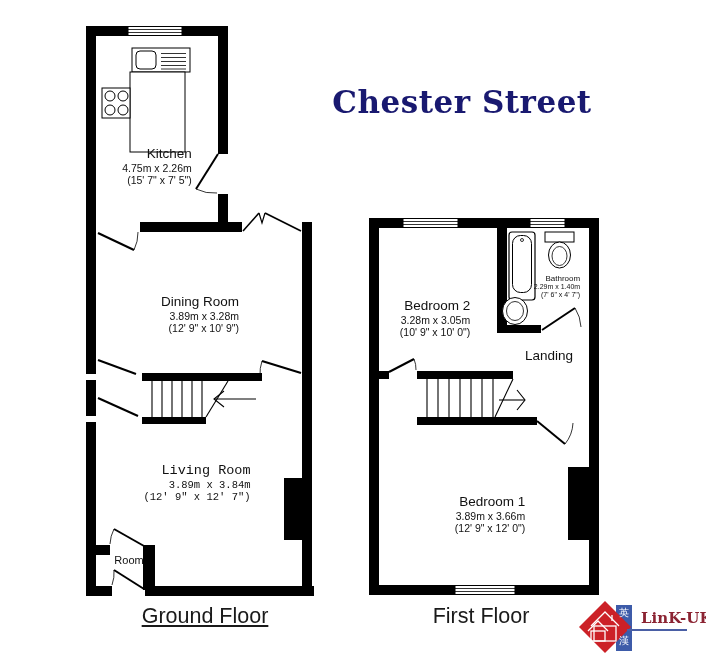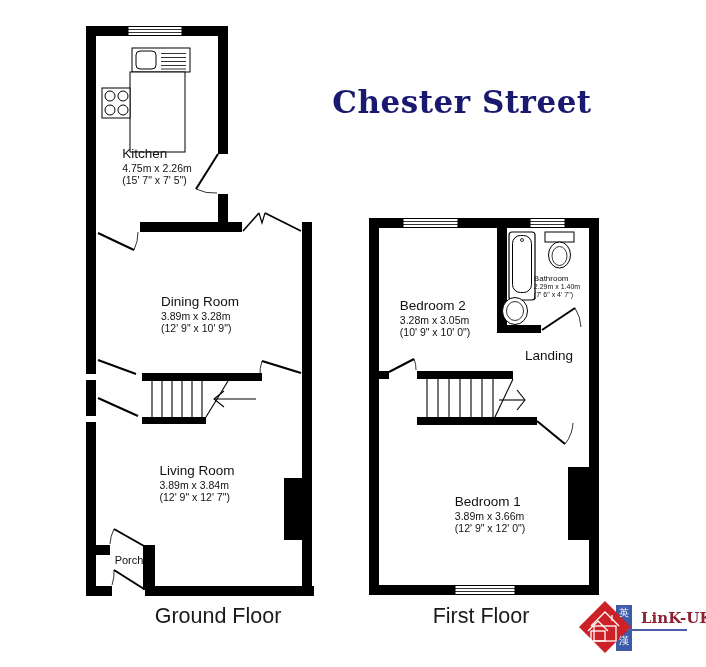--- a/index.html
+++ b/index.html
@@ -7,21 +7,21 @@
     width:706px;height:667px;position:relative;background:#ffffff;
     font-family:"Liberation Sans", sans-serif;overflow:hidden;
   }
   .abs{position:absolute;}
   .title{
     position:absolute;left:462px;top:84px;transform:translateX(-50%);
     font-family:"DejaVu Serif", serif;font-weight:700;font-size:31px;
     color:#191970;letter-spacing:0.5px;white-space:nowrap;text-align:right;
   }
   .room-label{
-    position:absolute;transform:translateX(-50%);text-align:left;
+    position:absolute;transform:translateX(-50%);text-align:right;
     color:#111;line-height:1.18;white-space:nowrap;
   }
   .room-label .rname{font-size:13.5px;}
   .room-label .rdim{font-size:10.5px;}
   .room-label.small .rname{font-size:8px;}
   .room-label.small .rdim{font-size:7px;line-height:1.1;}
   .room-label.tiny .rname{font-size:11px;}
   .floor-label{
     position:absolute;transform:translateX(-50%);font-size:21.5px;
     color:#1a1a1a;white-space:nowrap;
@@ -220,28 +220,28 @@
   <div class="rdim">4.75m x 2.26m</div>
   <div class="rdim">(15' 7" x 7' 5")</div>
 </div>
 
 <div class="room-label" style="left:200px;top:294px;">
   <div class="rname">Dining Room</div>
   <div class="rdim">3.89m x 3.28m</div>
   <div class="rdim">(12' 9" x 10' 9")</div>
 </div>
 
-<div class="room-label" style="left:197px;top:463px;">
+<div class="room-label" style="left:197px;top:463px;font-family:Liberation Mono, monospace;">
   <div class="rname">Living Room</div>
   <div class="rdim">3.89m x 3.84m</div>
   <div class="rdim">(12' 9" x 12' 7")</div>
 </div>
 
 <div class="room-label tiny" style="left:129px;top:554px;">
-  <div class="rname">Porch</div>
+  <div class="rname">Room</div>
 </div>
 
 <div class="room-label" style="left:435px;top:298px;">
   <div class="rname">Bedroom 2</div>
   <div class="rdim">3.28m x 3.05m</div>
   <div class="rdim">(10' 9" x 10' 0")</div>
 </div>
 
 <div class="room-label small" style="left:557px;top:274px;">
   <div class="rname">Bathroom</div>
@@ -252,21 +252,21 @@
 <div class="room-label" style="left:549px;top:348px;">
   <div class="rname">Landing</div>
 </div>
 
 <div class="room-label" style="left:482px;top:494px;margin-left:8px;">
   <div class="rname">Bedroom 1</div>
   <div class="rdim">3.89m x 3.66m</div>
   <div class="rdim">(12' 9" x 12' 0")</div>
 </div>
 
-<div class="floor-label" style="left:218px;top:604px;">Ground Floor</div>
+<div class="floor-label" style="left:205px;top:604px;text-decoration:underline;">Ground Floor</div>
 <div class="floor-label" style="left:481px;top:604px;">First Floor</div>
 
 <div class="abs" style="left:578px;top:596px;width:128px;height:66px;">
   <svg style="left:0;top:0;" width="128" height="66" viewBox="0 0 128 66">
     <rect x="38" y="9" width="16" height="46" fill="#3d5ba9"></rect>
     <polygon points="27,5 53,31 27,57 1,31" fill="#cc2127"></polygon>
     <g stroke="#ffffff" fill="none" stroke-width="1.3">
       <polyline points="13,30 27,16 41,30"></polyline>
       <rect x="16" y="30" width="22" height="15"></rect>
       <line x1="34" y1="19" x2="34" y2="25"></line>

